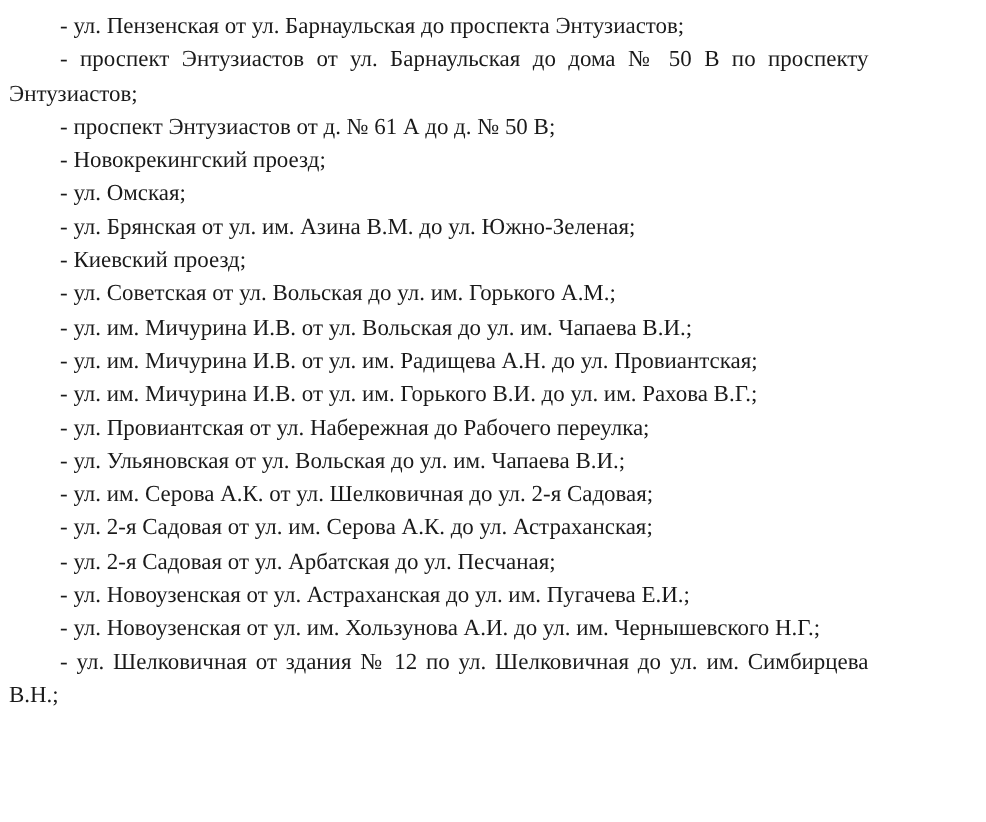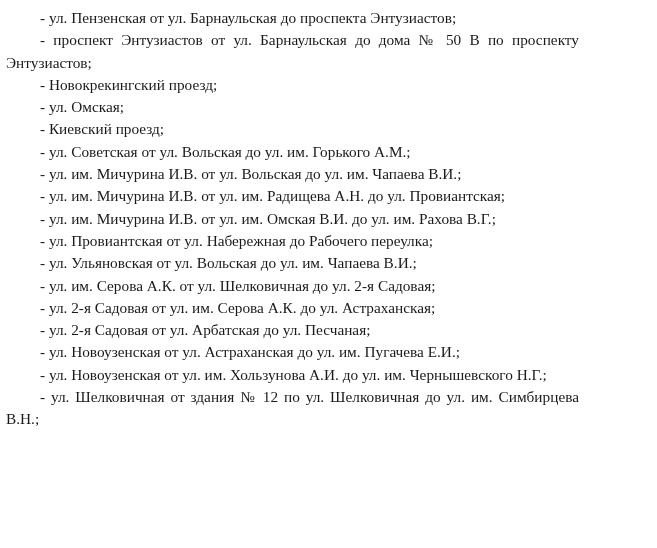--- a/index.html
+++ b/index.html
@@ -38,27 +38,29 @@
   }
 </style>
 </head>
 <body>
 
 <div class="page">
   <div class="doc-body">
     <p class="para top-clip"></p>
     <p class="para">- ул. Пензенская от ул. Барнаульская до проспекта Энтузиастов;</p>
     <p class="para">- проспект Энтузиастов от ул. Барнаульская до дома № 50 В по проспекту Энтузиастов;</p>
+    <p class="para">- проспект Энтузиастов от д. № 61 А до д. № 50 В;</p>
     <p class="para">- Новокрекингский проезд;</p>
     <p class="para">- ул. Омская;</p>
+    <p class="para">- ул. Брянская от ул. им. Азина В.М. до ул. Южно-Зеленая;</p>
     <p class="para">- Киевский проезд;</p>
     <p class="para">- ул. Советская от ул. Вольская до ул. им. Горького А.М.;</p>
     <p class="para">- ул. им. Мичурина И.В. от ул. Вольская до ул. им. Чапаева В.И.;</p>
     <p class="para">- ул. им. Мичурина И.В. от ул. им. Радищева А.Н. до ул. Провиантская;</p>
-    <p class="para">- ул. им. Мичурина И.В. от ул. им. Омская В.И. до ул. им. Рахова В.Г.;</p>
+    <p class="para">- ул. им. Мичурина И.В. от ул. им. Горького В.И. до ул. им. Рахова В.Г.;</p>
     <p class="para">- ул. Провиантская от ул. Набережная до Рабочего переулка;</p>
     <p class="para">- ул. Ульяновская от ул. Вольская до ул. им. Чапаева В.И.;</p>
     <p class="para">- ул. им. Серова А.К. от ул. Шелковичная до ул. 2-я Садовая;</p>
     <p class="para">- ул. 2-я Садовая от ул. им. Серова А.К. до ул. Астраханская;</p>
     <p class="para">- ул. 2-я Садовая от ул. Арбатская до ул. Песчаная;</p>
     <p class="para">- ул. Новоузенская от ул. Астраханская до ул. им. Пугачева Е.И.;</p>
     <p class="para">- ул. Новоузенская от ул. им. Хользунова А.И. до ул. им. Чернышевского Н.Г.;</p>
     <p class="para">- ул. Шелковичная от здания № 12 по ул. Шелковичная до ул. им. Симбирцева В.Н.;</p>
   </div>
 </div>

